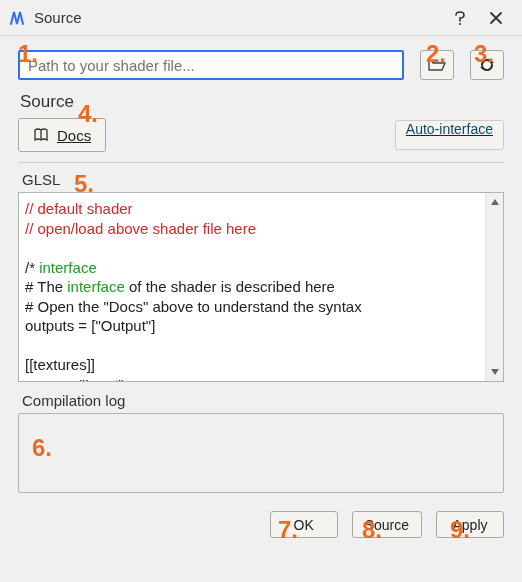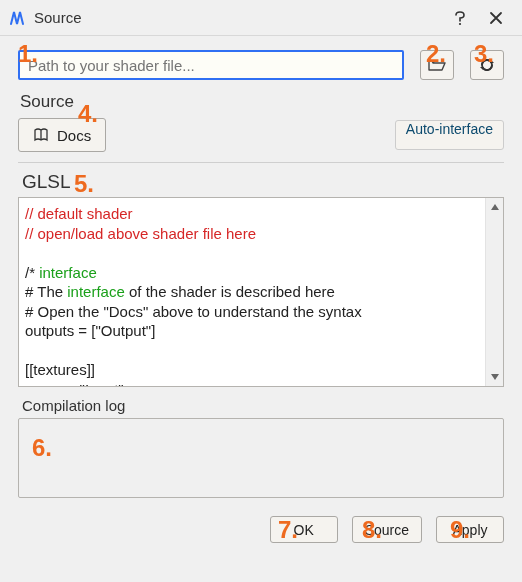--- a/index.html
+++ b/index.html
@@ -72,20 +72,21 @@
   .section-label {
     font-size: 17px;
     color: #333;
     margin: 4px 0 6px 2px;
   }
   .row-docs {
     display: flex;
     align-items: center;
     gap: 8px;
     margin-bottom: 10px;
+    text-decoration: underline;
   }
   .docs-btn {
     height: 34px;
     padding: 0 14px;
     border: 1px solid #aaa8a4;
     border-radius: 3px;
     background: #f5f3ef;
     display: flex; align-items: center; gap: 8px;
     font-size: 15px;
   }
@@ -99,21 +100,21 @@
     background: #f5f3ef;
     color: #0c4a6e;
     font-size: 14px;
   }
   hr.sep {
     border: none;
     border-top: 1px solid #cfcfcf;
     margin: 4px 0 8px 0;
   }
   .glsl-label {
-    font-size: 19px;
+    font-size: 15px;
     color: #333;
     margin: 0 0 4px 4px;
   }
   .code-area-wrap {
     display: flex;
     border: 1px solid #b5b3af;
     background: #fff;
     height: 190px;
   }
   .code-area {

